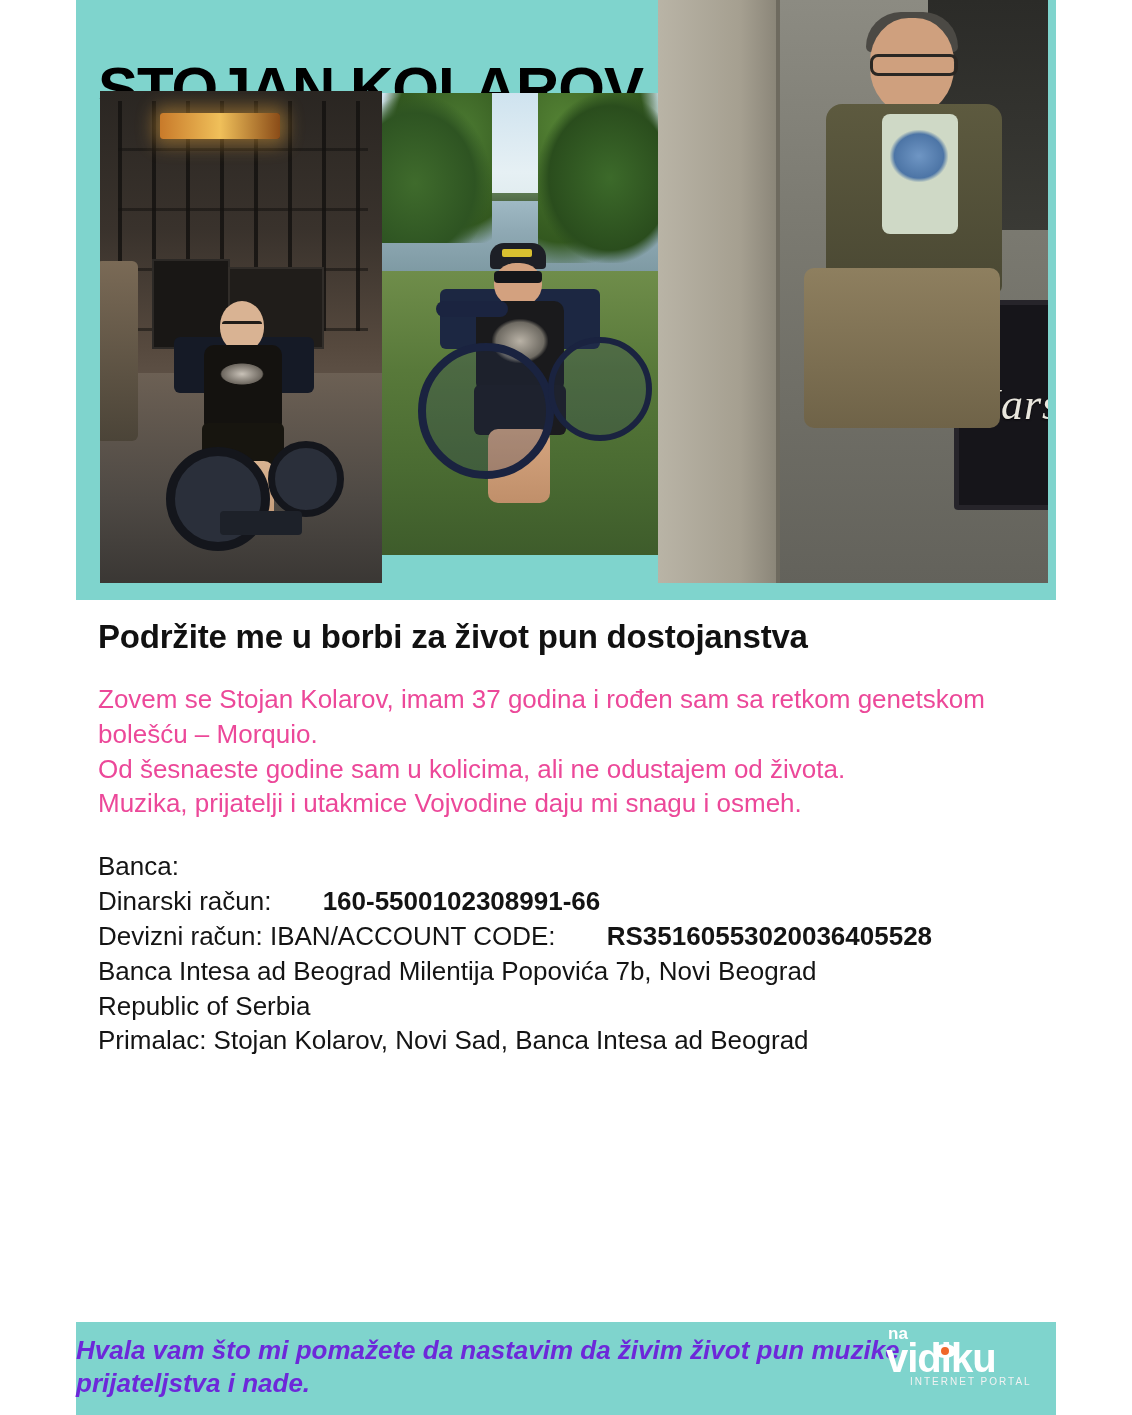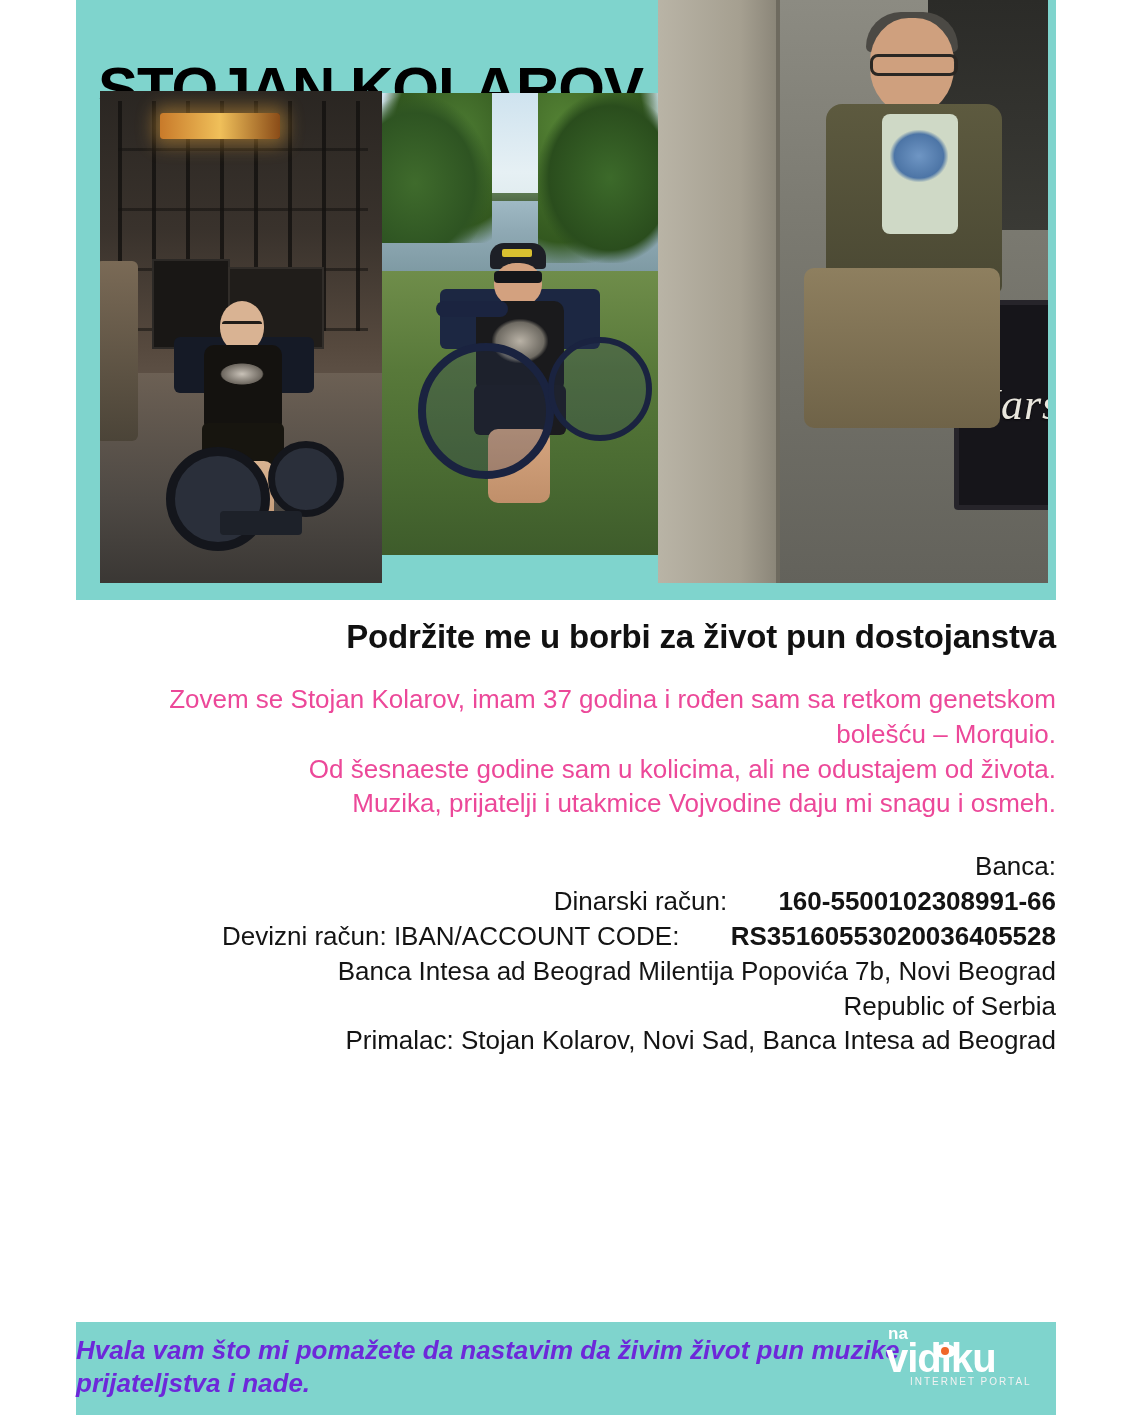--- a/index.html
+++ b/index.html
@@ -273,21 +273,20 @@
     letter-spacing: 1px;
     text-shadow: 0 1px 2px rgba(0,0,0,.8);
   }
 
   
   .content {
     position: absolute;
     left: 0;
     top: 600px;
     width: 980px;
-    text-align: right;
   }
   .headline {
     margin: 18px 0 0 22px;
     font-size: 33px;
     font-weight: bold;
     color: #111111;
     letter-spacing: -0.2px;
   }
   .para {
     margin: 26px 0 0 22px;

